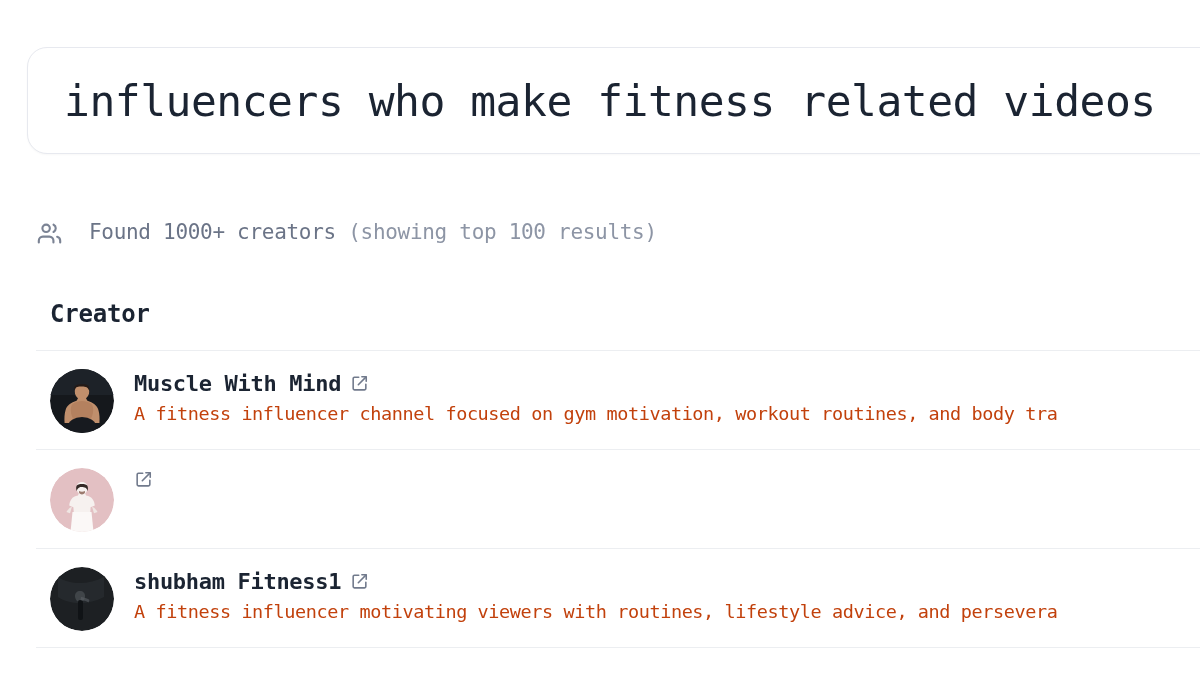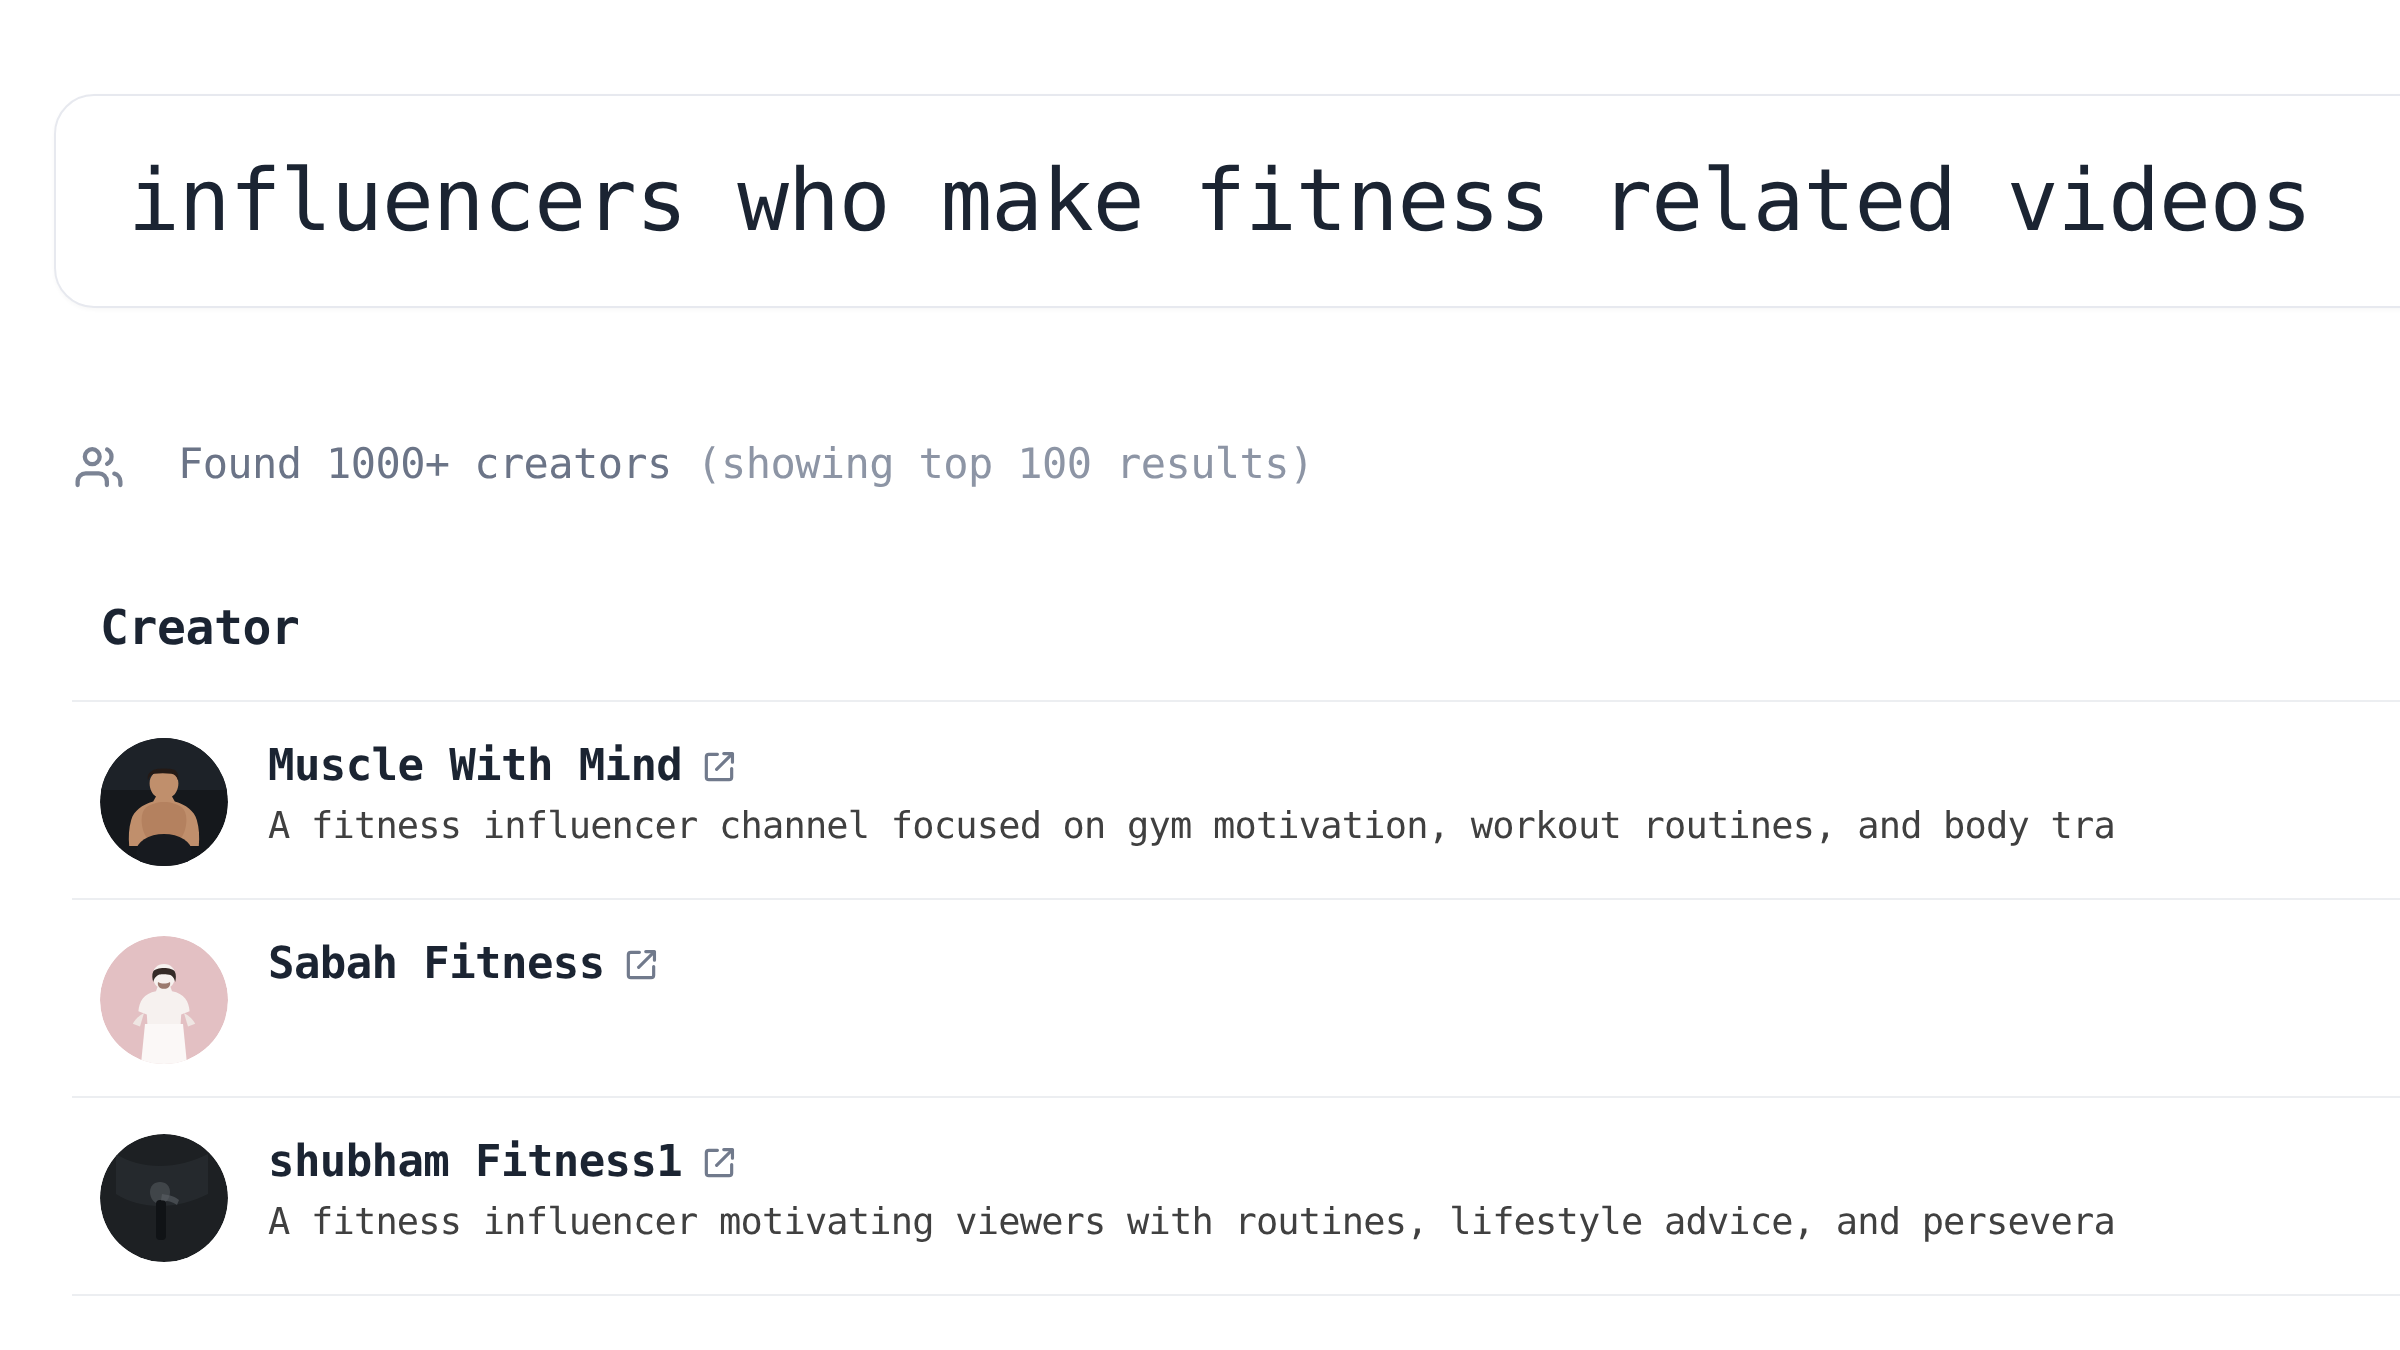--- a/index.html
+++ b/index.html
@@ -119,21 +119,21 @@
   .creator-name {
     font-size: 22px;
     font-weight: 700;
     color: #1b2432;
     letter-spacing: -0.3px;
   }
   .ext-icon { width: 19px; height: 19px; display: block; flex: none; }
   .desc {
     margin-top: 7px;
     font-size: 18.5px;
-    color: #404040;
+    color: #c2410c;
     letter-spacing: -0.4px;
     white-space: nowrap;
     overflow: hidden;
   }
 </style>
 </head>
 <body>
 
 <div class="page">
 
@@ -194,21 +194,20 @@
           <path d="M32 14c3.4 0 5.6 2.4 5.6 5.6 0 2.6-1 4.8-2.4 5.8l.8 2.2c3 .6 5.2 1.8 6.6 3.6 1.4 1.8 2 4 2.2 6.4l-4.2 1.6-1 16.6H24.4l-1-16.6-4.2-1.6c.2-2.4.8-4.6 2.2-6.4 1.4-1.8 3.6-3 6.6-3.6l.8-2.2c-1.4-1-2.4-3.2-2.4-5.8C26.4 16.4 28.6 14 32 14z" fill="#f6f1ef"></path>
           <path d="M26.6 17.8c1.2-2.4 9.6-2.4 10.8 0 .8 1.6.6 3.8.2 5.2-.6-2.4-1.8-3.4-3-3.6-2.8-.4-4.4-.4-5.2 0-1.2.6-2.2 1.4-2.8 3.6-.4-1.4-.8-3.6 0-5.2z" fill="#352a27"></path>
           <path d="M29 23c1.8 1 4.2 1 6 0 .4 1.6-.4 3.4-3 3.4s-3.4-1.8-3-3.4z" fill="#9b7a6e"></path>
           <path d="M22 38.5c-2.6 1.4-4.6 3.4-5.6 5.4l3.6 1.4z" fill="#efe6e3"></path>
           <path d="M42 38.5c2.6 1.4 4.6 3.4 5.6 5.4l-3.6 1.4z" fill="#efe6e3"></path>
           <path d="M22.5 44h19l2 20h-23z" fill="#fbf8f7"></path>
         </svg>
       </div>
       <div class="row-body">
         <div class="name-line">
-          <span class="creator-name">Sabah Fitness</span>
           <span class="ext-icon">
             <svg viewBox="0 0 24 24" fill="none" stroke="#717a8c" stroke-width="2" stroke-linecap="round" stroke-linejoin="round">
               <path d="M11 4H5.6A1.6 1.6 0 0 0 4 5.6v12.8A1.6 1.6 0 0 0 5.6 20h12.8a1.6 1.6 0 0 0 1.6-1.6V13"></path>
               <path d="M15 3.5h5.5V9"></path>
                 <path d="M10.5 13.5 20 4"></path>
             </svg>
           </span>
         </div>
       </div>
     </div>

